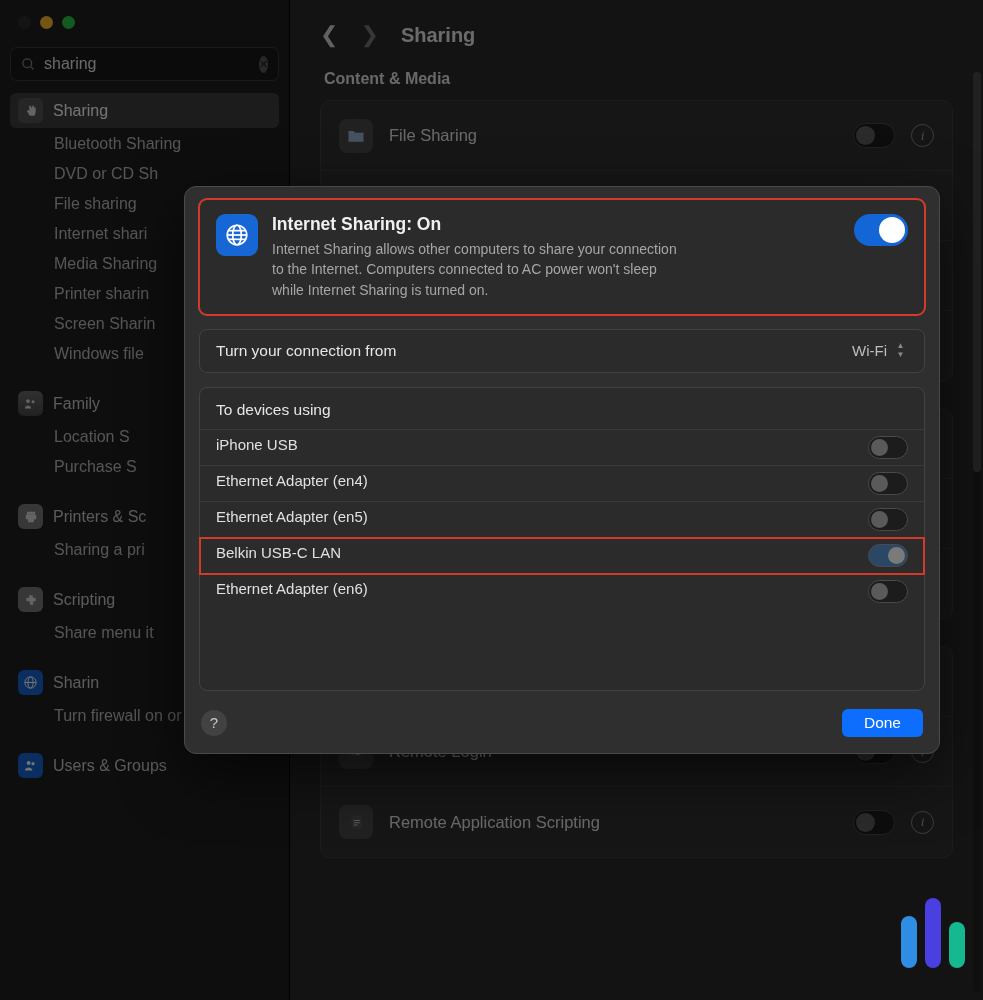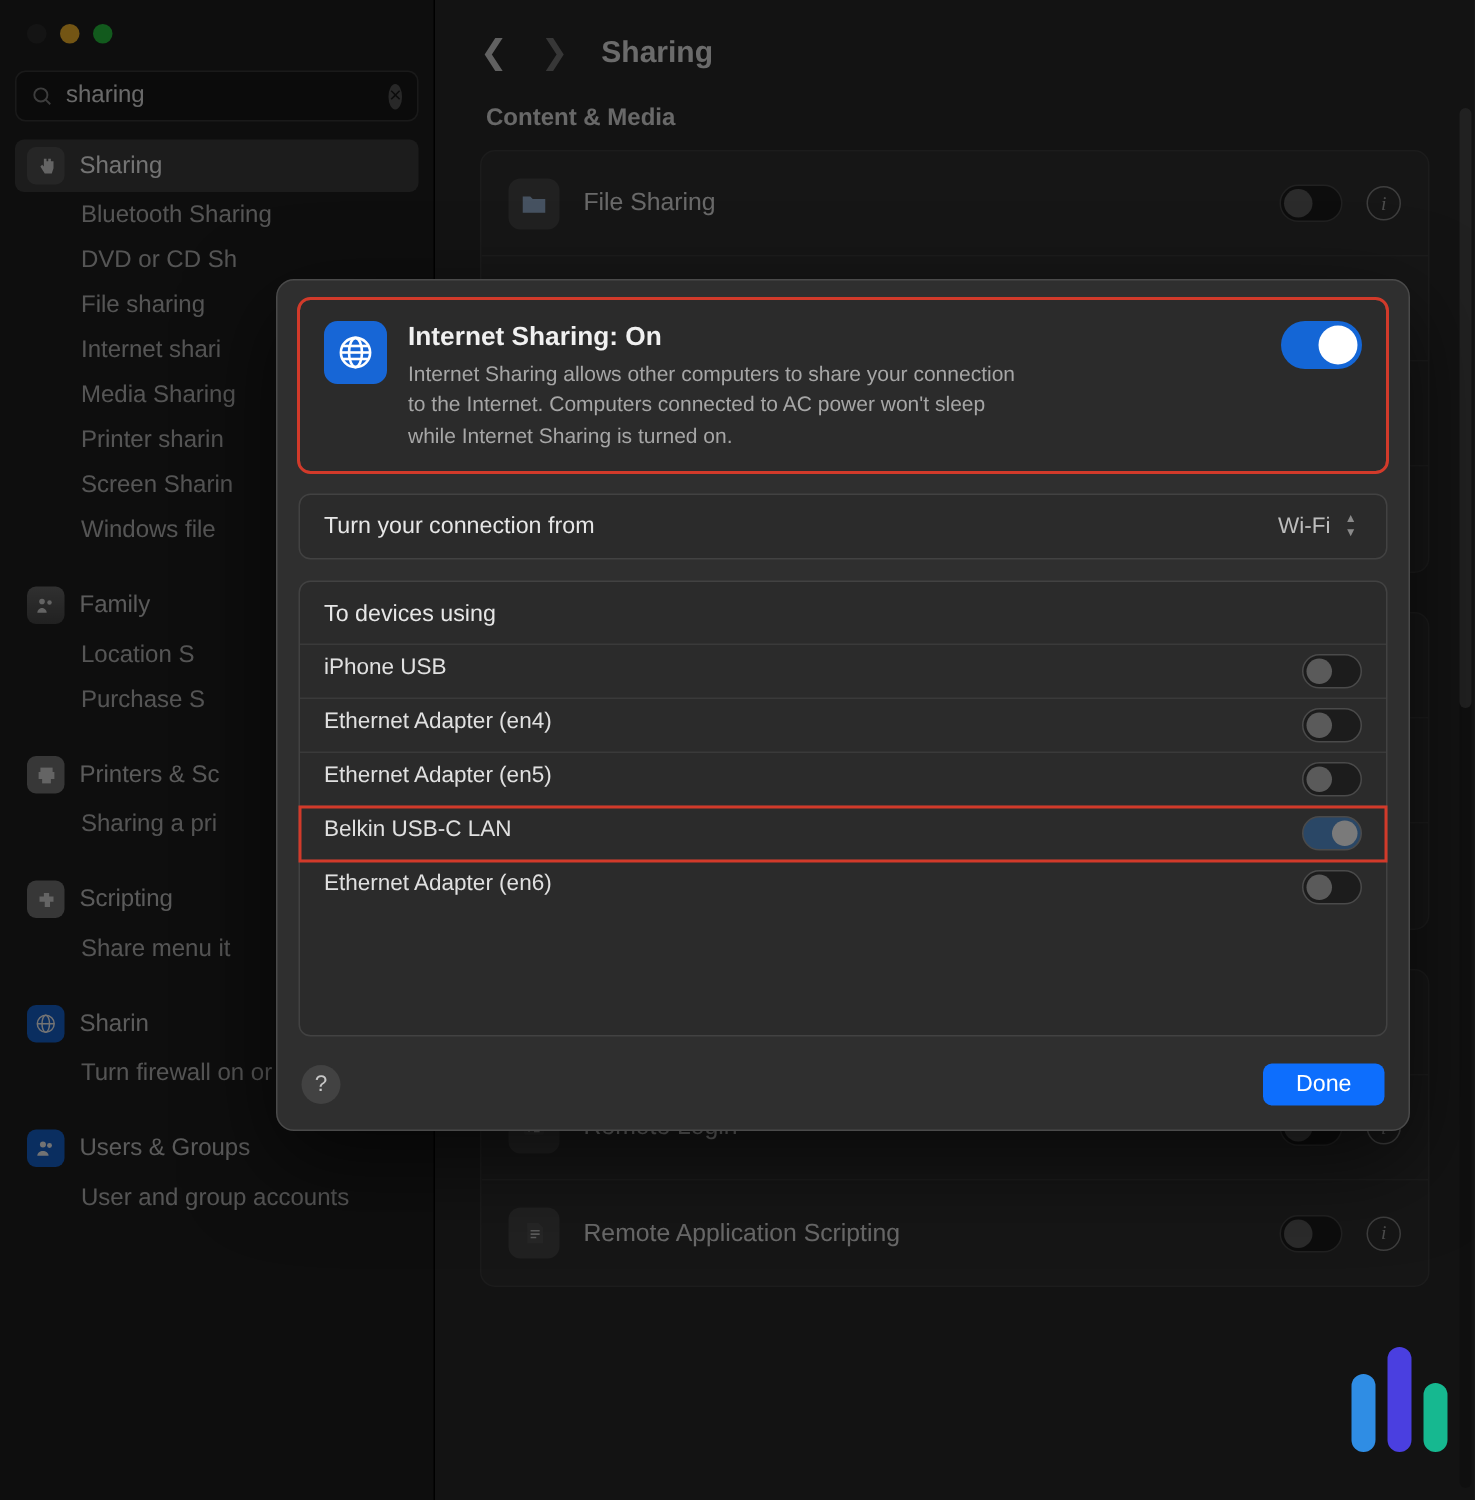--- a/index.html
+++ b/index.html
@@ -362,23 +362,20 @@
       <div class="side-item">
         <span class="side-icon icon-blue">
           <svg width="15" height="15" viewBox="0 0 24 24" fill="#fff">
               <circle cx="9" cy="8" r="3.2"></circle>
               <circle cx="16" cy="9" r="2.6"></circle>
               <path d="M3 20c0-3 3-5 6-5s6 2 6 5"></path>
             </svg>
         </span>
         <span>Users &amp; Groups</span>
       </div>
-      <div class="side-item sub">
-          <span>User and group accounts</span>
-        </div>
     </div>
   </div>
 
   <div class="main">
     <div class="main-header">
       <span class="nav-arrow active">❮</span>
       <span class="nav-arrow">❯</span>
       <span class="page-title">Sharing</span>
     </div>
 

